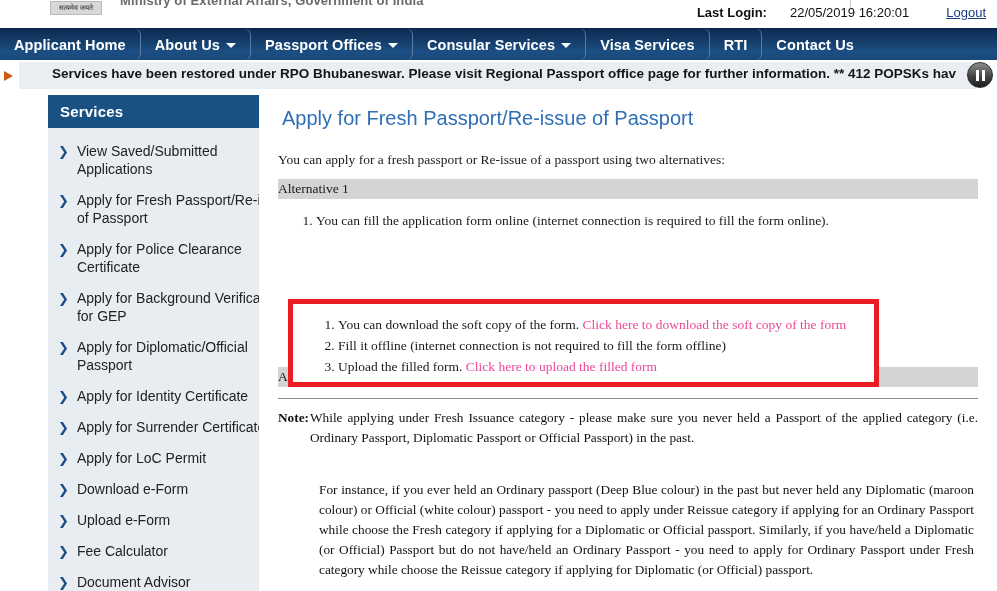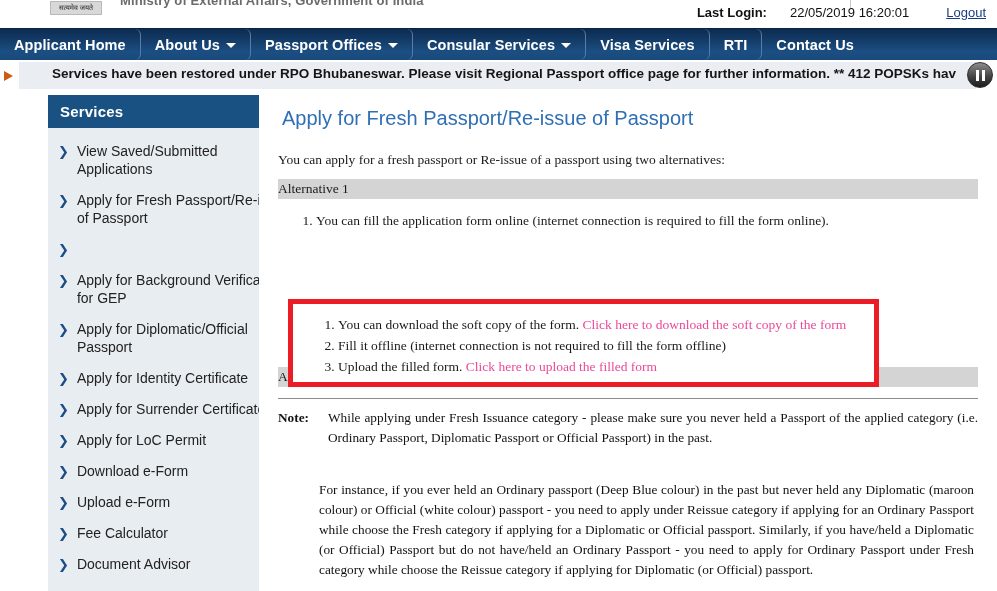--- a/index.html
+++ b/index.html
@@ -271,21 +271,21 @@
     position: absolute; left: 278px; top: 408px;
     width: 700px;
     font-family: "Liberation Serif", serif;
     font-size: 13.3px;
     color: #111111;
     line-height: 20px;
   }
   .note-first {
     display: flex;
     align-items: flex-start;
-    gap: 19px;
+    gap: 1px;
   }
   .note-label {
     font-weight: bold;
     flex: 0 0 auto;
     white-space: nowrap;
   }
   .note-body {
     text-align: justify;
     text-justify: inter-word;
   }
@@ -365,20 +365,21 @@
         <span class="sidebar-item-label">View Saved/Submitted Applications</span>
       </div>
 
       <div class="sidebar-item">
         <span class="chev">❯</span>
         <span class="sidebar-item-label">Apply for Fresh Passport/Re-issue of Passport</span>
       </div>
 
       <div class="sidebar-item">
         <span class="chev">❯</span>
+        <span class="sidebar-item-label">Apply for Police Clearance Certificate</span>
       </div>
 
       <div class="sidebar-item">
         <span class="chev">❯</span>
         <span class="sidebar-item-label">Apply for Background Verification for GEP</span>
       </div>
 
       <div class="sidebar-item">
         <span class="chev">❯</span>
         <span class="sidebar-item-label">Apply for Diplomatic/Official Passport</span>

